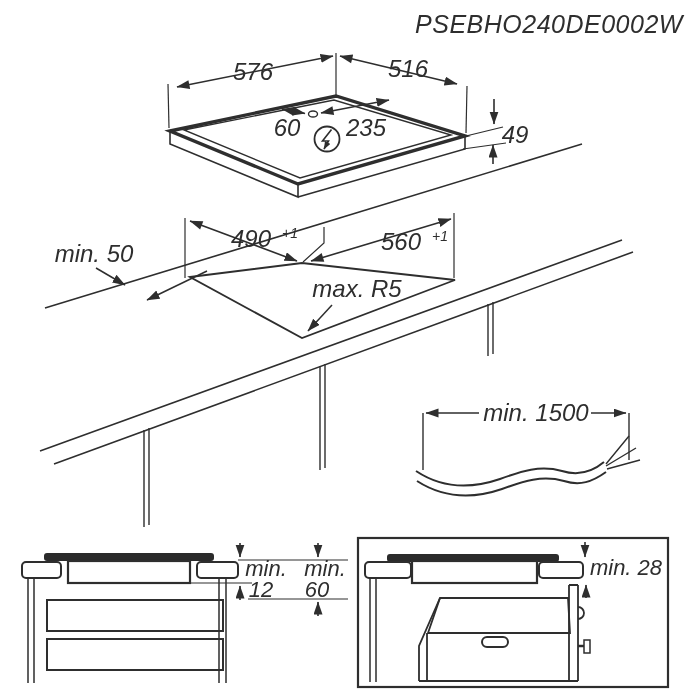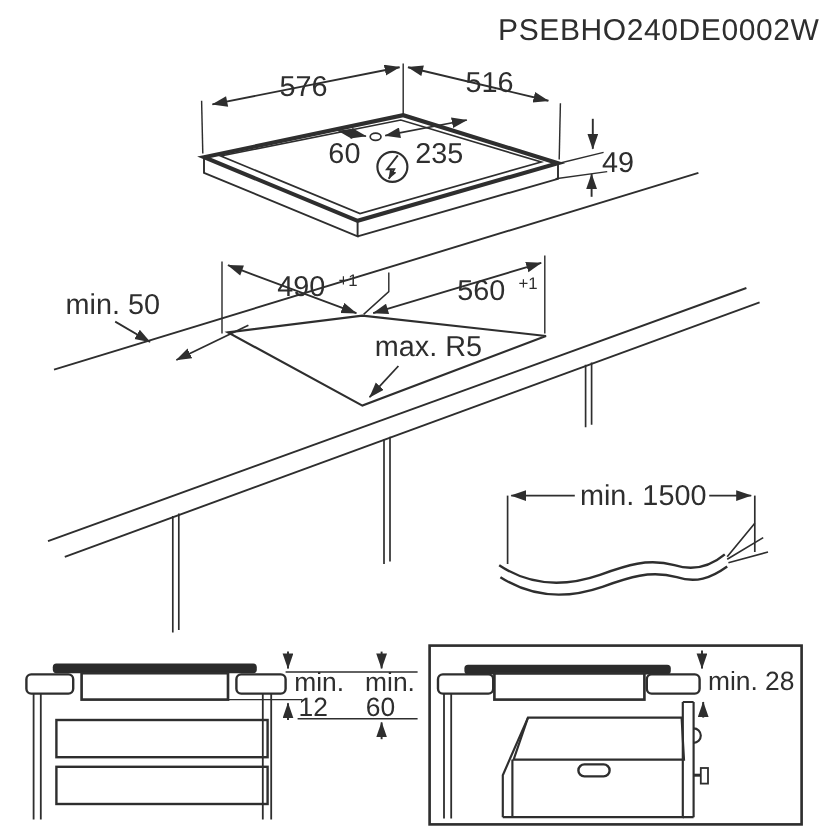--- a/index.html
+++ b/index.html
@@ -1,16 +1,16 @@
 <!DOCTYPE html>
 <html><head>
 <meta charset="utf-8">
 <style>
   html,body{margin:0;padding:0;background:#ffffff;}
-  .page{width:700px;height:700px;position:relative;background:#fff;overflow:hidden;}
+  .page{width:700px;height:700px;position:relative;background:#fff;overflow:hidden;font-style:italic;}
   svg{display:block;}
   text{font-family:"Liberation Sans","DejaVu Sans",sans-serif;fill:#2e2e2e;}
   .dim{font-size:24px;}
   .dim-sm{font-size:22px;}
   .sup{font-size:14px;}
   .title{font-size:25px;letter-spacing:0.5px;}
   .ln{stroke:#2e2e2e;fill:none;}
 </style>
 </head>
 <body>

